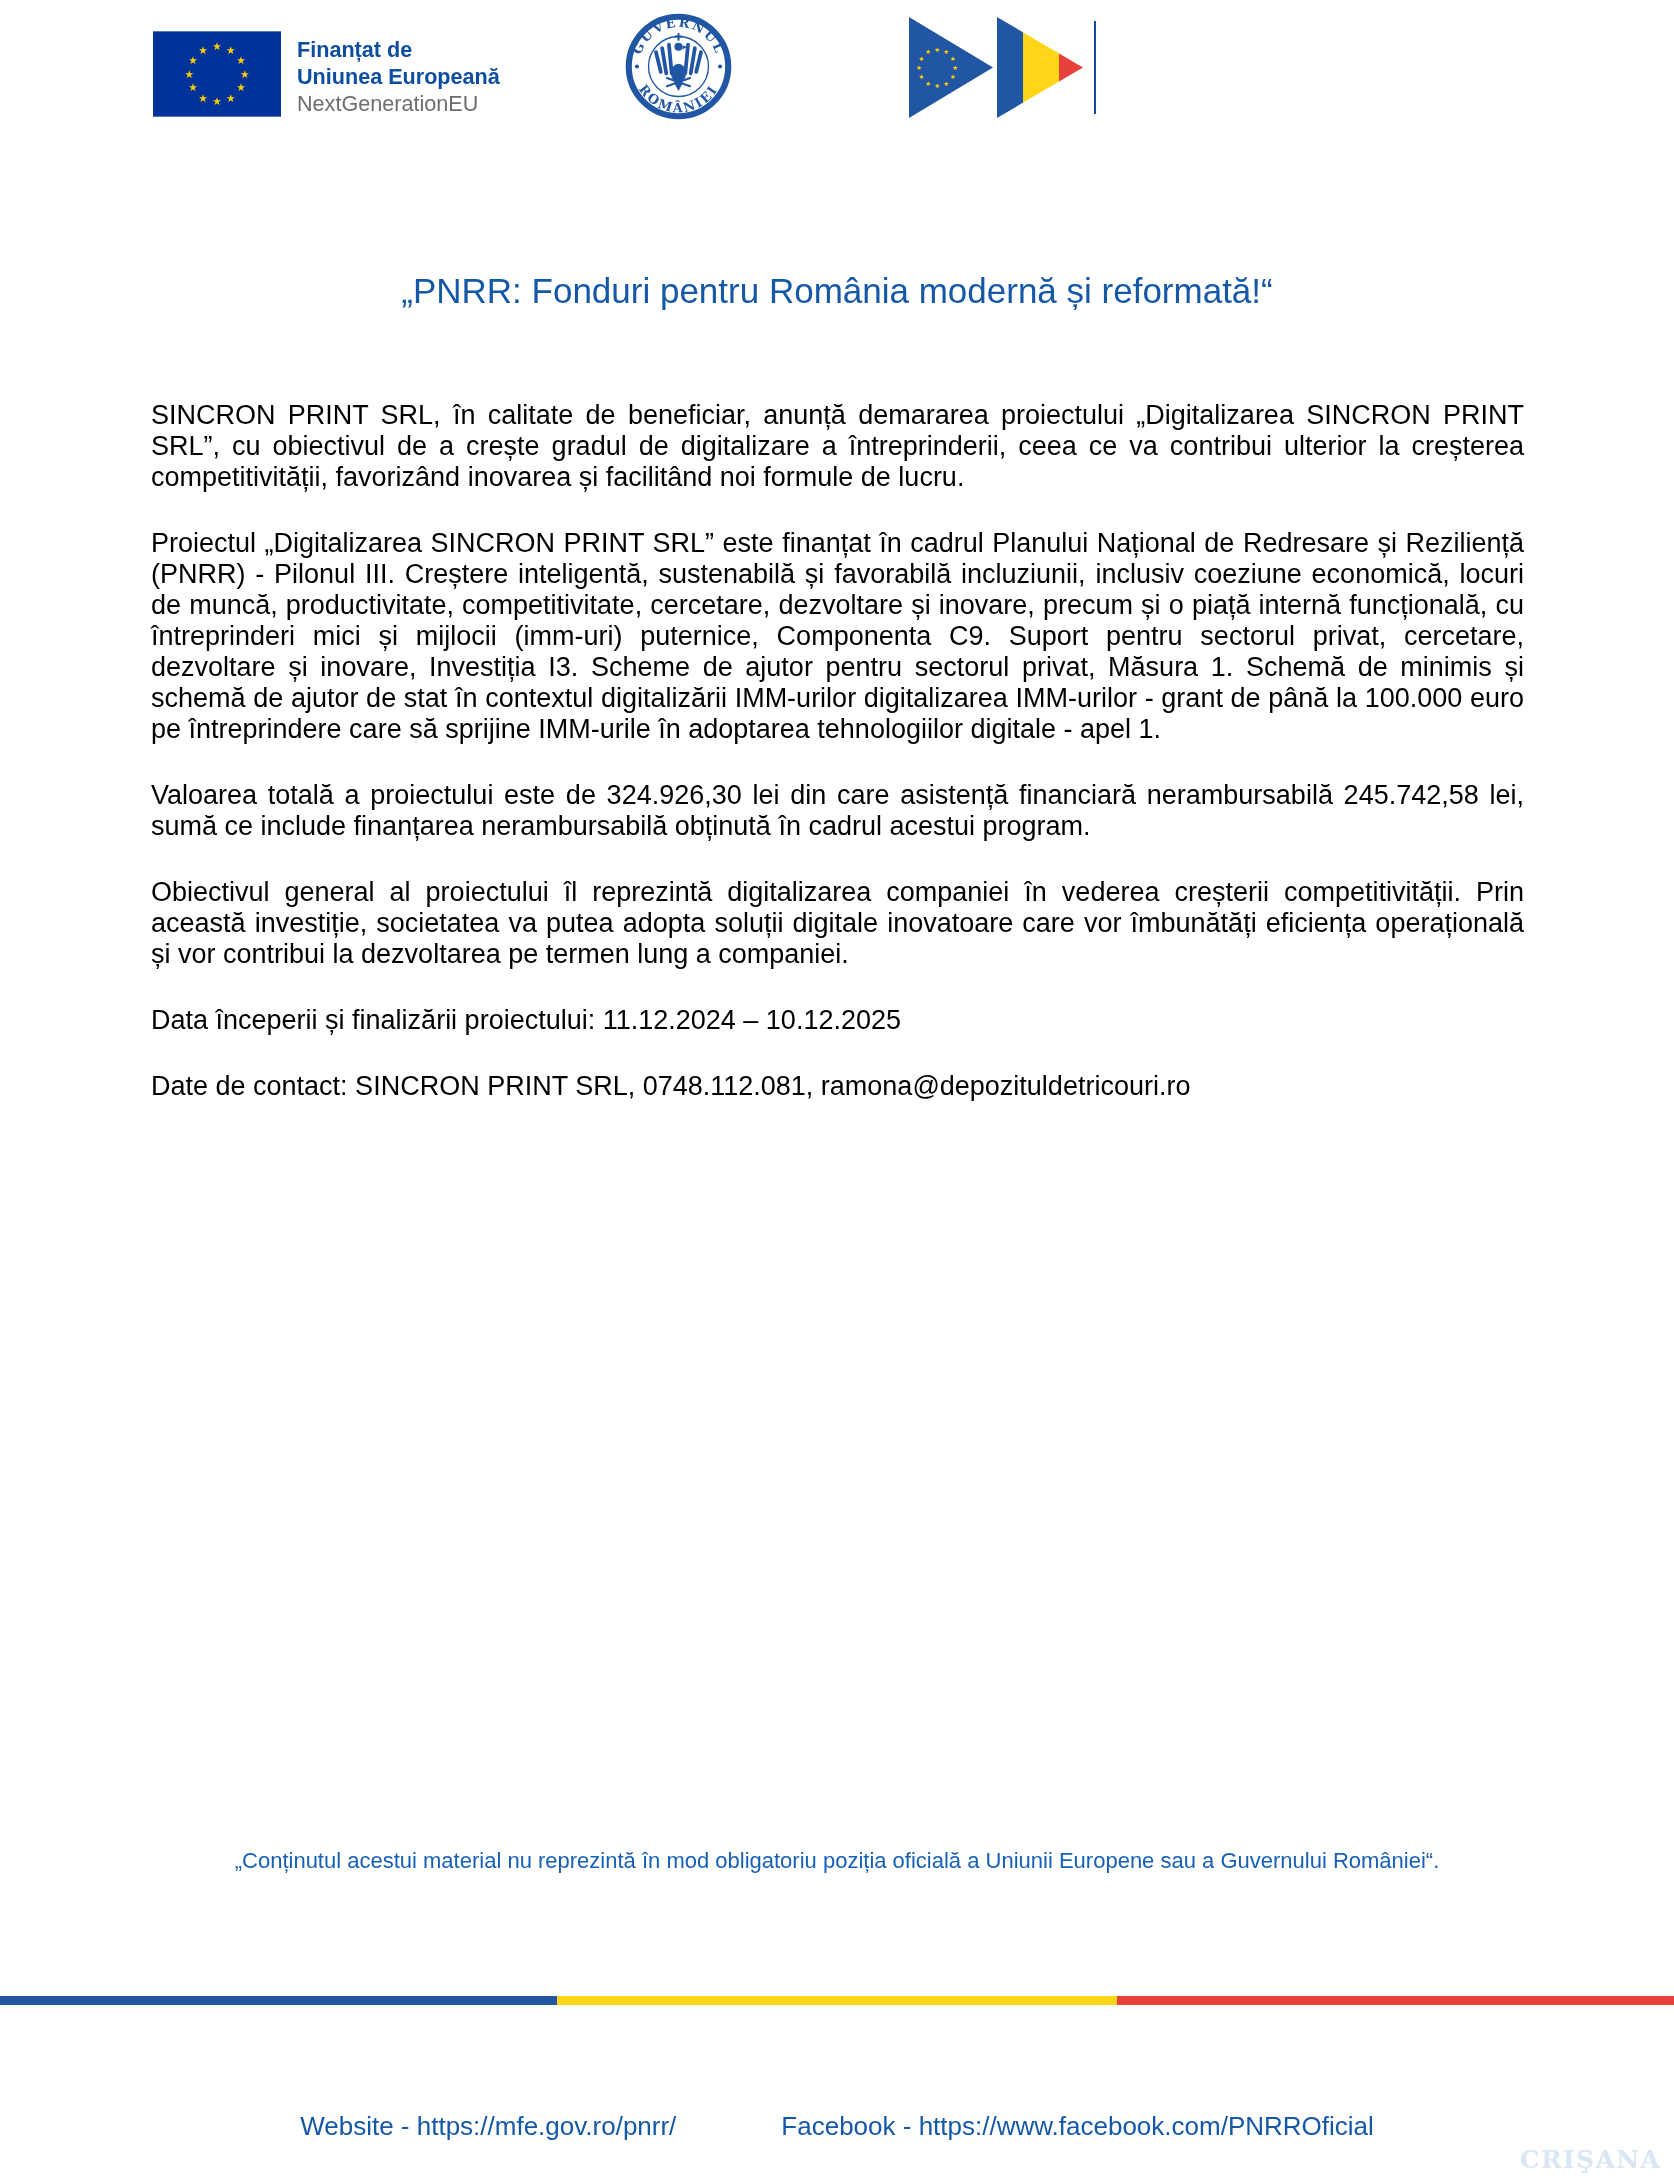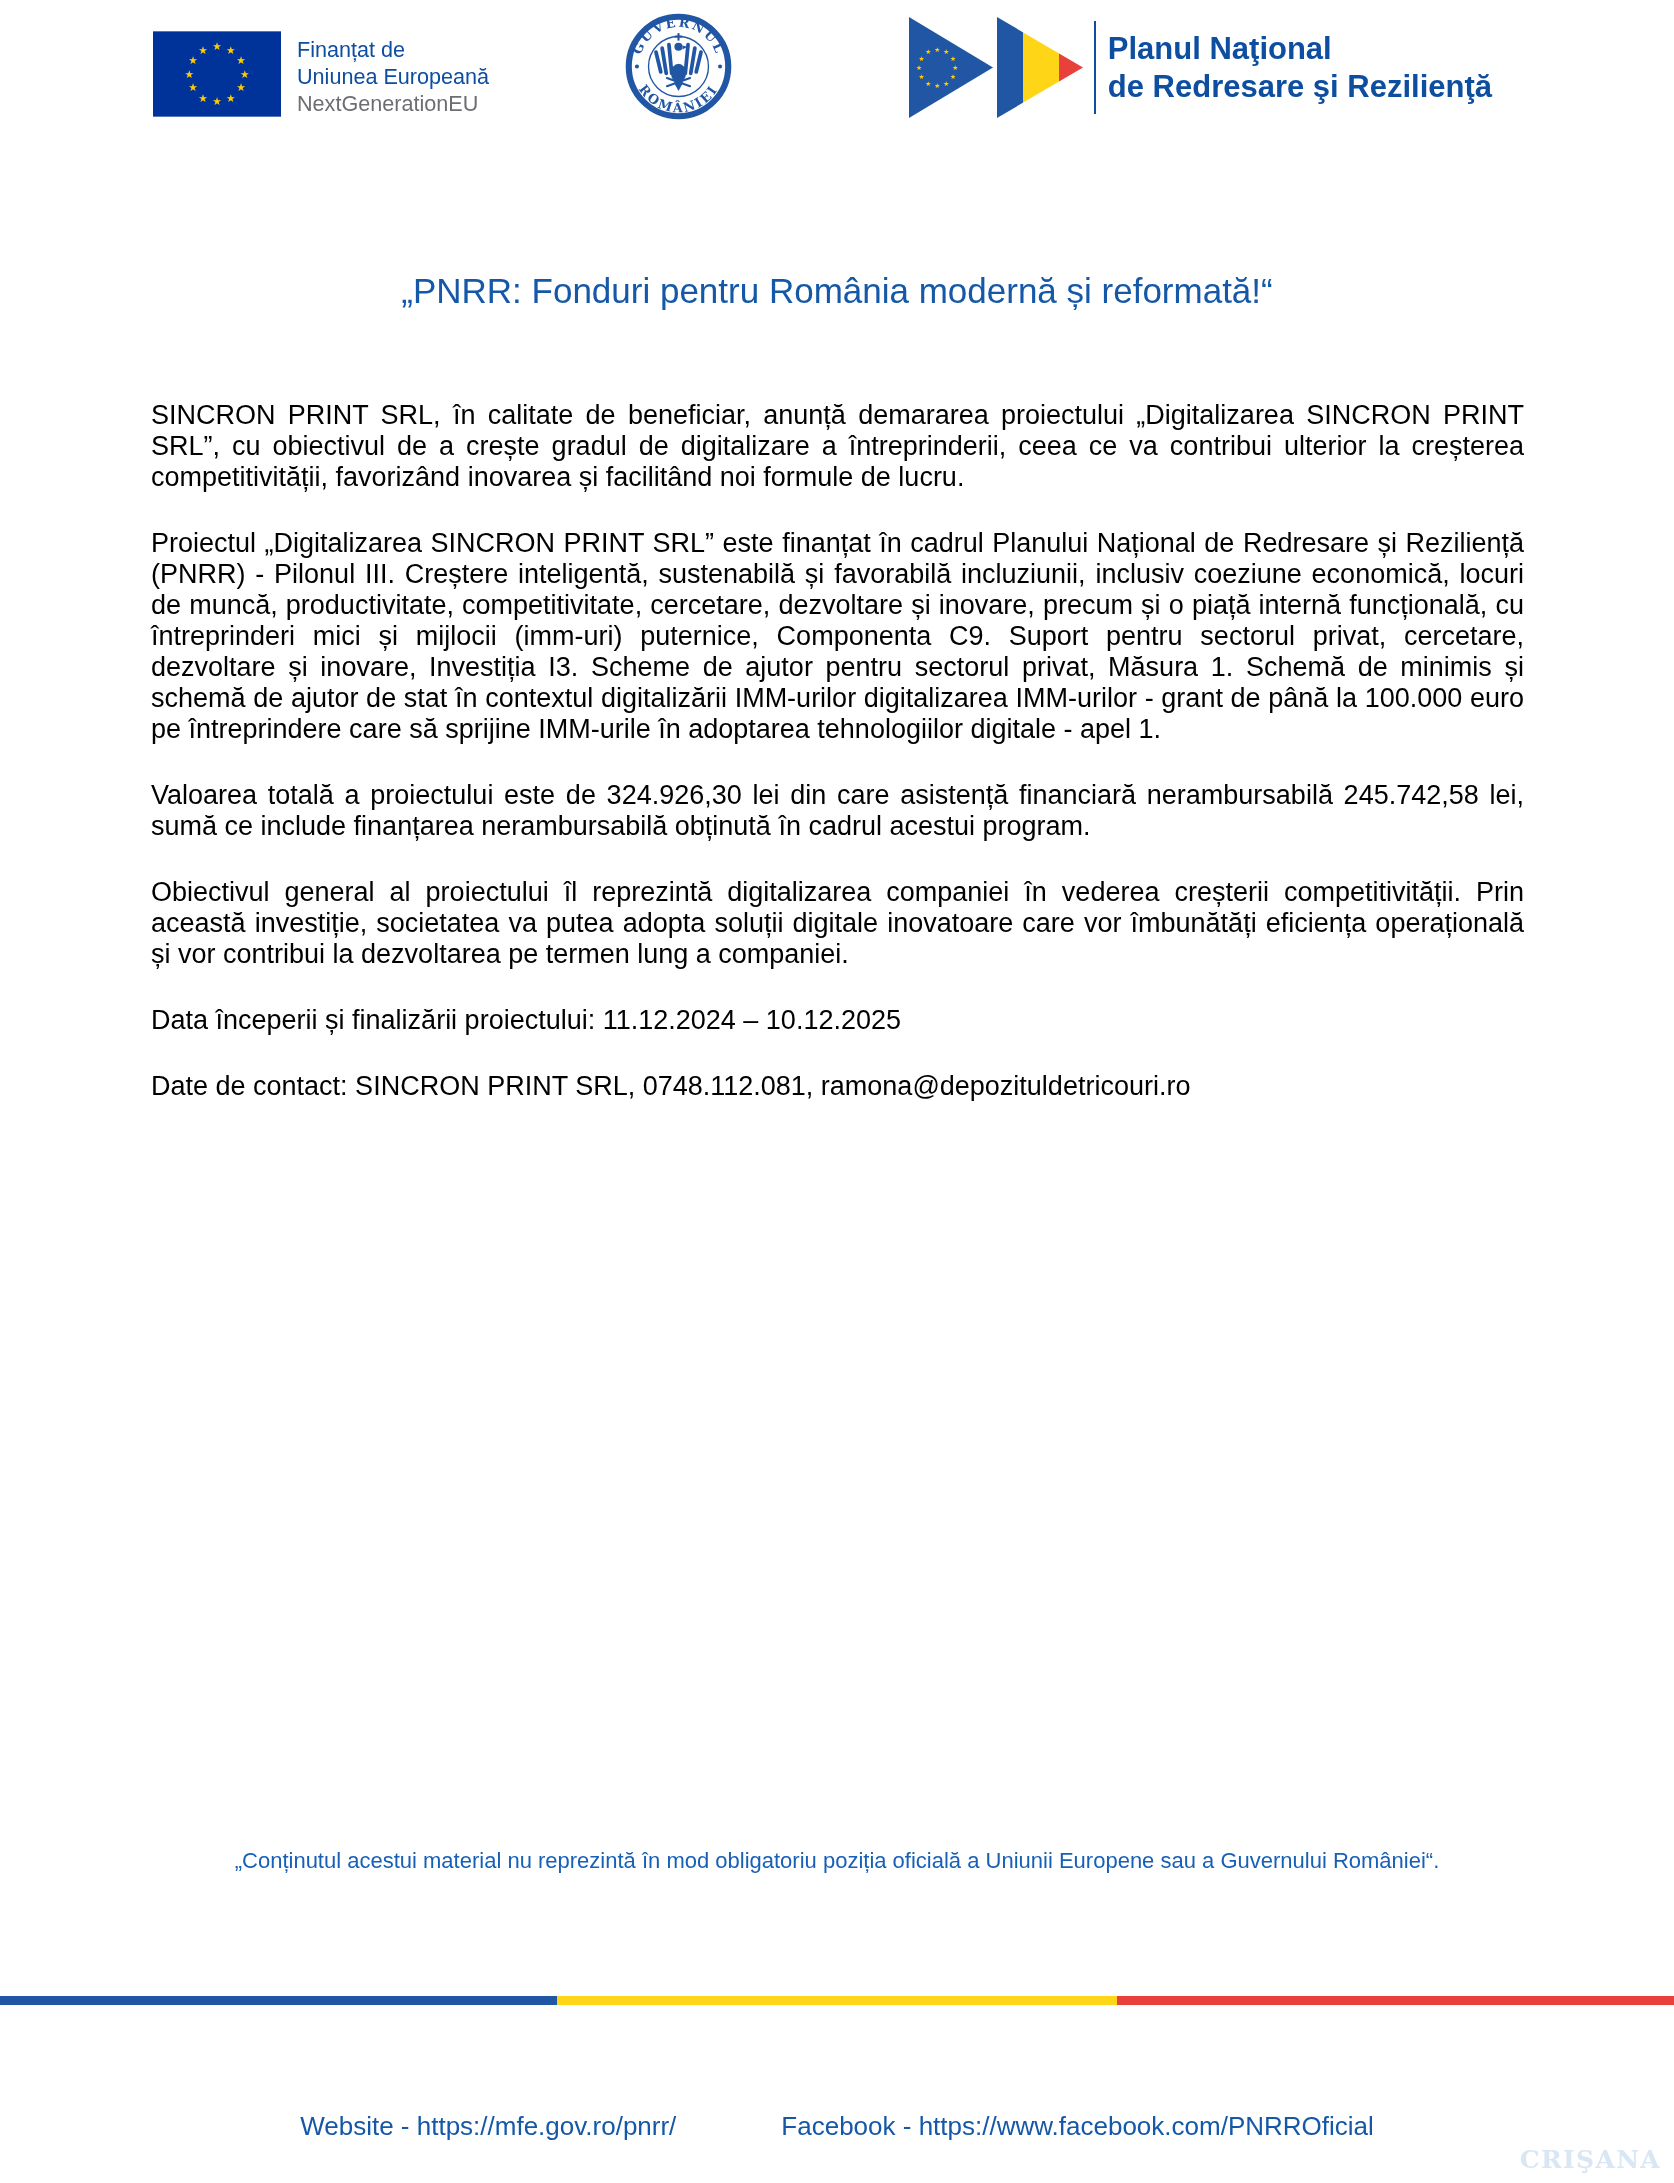--- a/index.html
+++ b/index.html
@@ -12,21 +12,21 @@
     font-family:"Liberation Sans", sans-serif;
     color:#000;
   }
 
   
   .header { position:absolute; top:0; left:0; width:100%; height:155px; }
 
   .eu-logo-group { position:absolute; left:153px; top:31px; display:flex; align-items:flex-start; gap:16px; }
   .eu-flag-svg { display:block; }
   .eu-funding-text { padding-top:5.4px; line-height:27px; font-size:21.6px; }
-  .eu-funding-text .l1, .eu-funding-text .l2 { font-weight:normal; color:var(--logo-blue); }
+  .eu-funding-text .l1, .eu-funding-text .l2 { font-weight:bold; color:var(--logo-blue); }
   .eu-funding-text .l3 { color:var(--gray); }
 
   .gov-seal { position:absolute; left:624px; top:12px; }
 
   .pnrr-logo { position:absolute; left:909px; top:17px; display:flex; align-items:center; }
   .pnrr-tri { display:block; }
   .pnrr-tri2 {
     width:86px; height:101px; margin-left:4px;
     background:linear-gradient(90deg, var(--tri-blue) 0 30%, var(--tri-yellow) 30% 72%, var(--tri-red) 72% 100%);
     clip-path:polygon(0 0, 100% 50%, 0 100%);
@@ -161,24 +161,20 @@
           <text x="42" y="105.5">★</text>
           <text x="28.5" y="101.9">★</text>
           <text x="18.6" y="92">★</text>
           <text x="15" y="78.5">★</text>
           <text x="18.6" y="65">★</text>
           <text x="28.5" y="55.1">★</text>
         </g>
       </svg>
       <div class="pnrr-tri2"></div>
       <div class="pnrr-sep"></div>
-      <div class="pnrr-text">
-        <div>Planul Naţional</div>
-        <div>de Redresare şi Rezilienţă</div>
-      </div>
     </div>
   </div>
 
   <div class="subtitle">„PNRR: Fonduri pentru România modernă și reformată!“</div>
 
   <div class="body-text">
     <p>SINCRON PRINT SRL, în calitate de beneficiar, anunță demararea proiectului „Digitalizarea SINCRON PRINT SRL”, cu obiectivul de a crește gradul de digitalizare a întreprinderii, ceea ce va contribui ulterior la creșterea competitivității, favorizând inovarea și facilitând noi formule de lucru.</p>
     <p>Proiectul „Digitalizarea SINCRON PRINT SRL” este finanțat în cadrul Planului Național de Redresare și Reziliență (PNRR) - Pilonul III. Creștere inteligentă, sustenabilă și favorabilă incluziunii, inclusiv coeziune economică, locuri de muncă, productivitate, competitivitate, cercetare, dezvoltare și inovare, precum și o piață internă funcțională, cu întreprinderi mici și mijlocii (imm-uri) puternice, Componenta C9. Suport pentru sectorul privat, cercetare, dezvoltare și inovare, Investiția I3. Scheme de ajutor pentru sectorul privat, Măsura 1. Schemă de minimis și schemă de ajutor de stat în contextul digitalizării IMM-urilor digitalizarea IMM-urilor - grant de până la 100.000 euro pe întreprindere care să sprijine IMM-urile în adoptarea tehnologiilor digitale - apel 1.</p>
     <p>Valoarea totală a proiectului este de 324.926,30 lei din care asistență financiară nerambursabilă 245.742,58 lei, sumă ce include finanțarea nerambursabilă obținută în cadrul acestui program.</p>
     <p>Obiectivul general al proiectului îl reprezintă digitalizarea companiei în vederea creșterii competitivității. Prin această investiție, societatea va putea adopta soluții digitale inovatoare care vor îmbunătăți eficiența operațională și vor contribui la dezvoltarea pe termen lung a companiei.</p>

